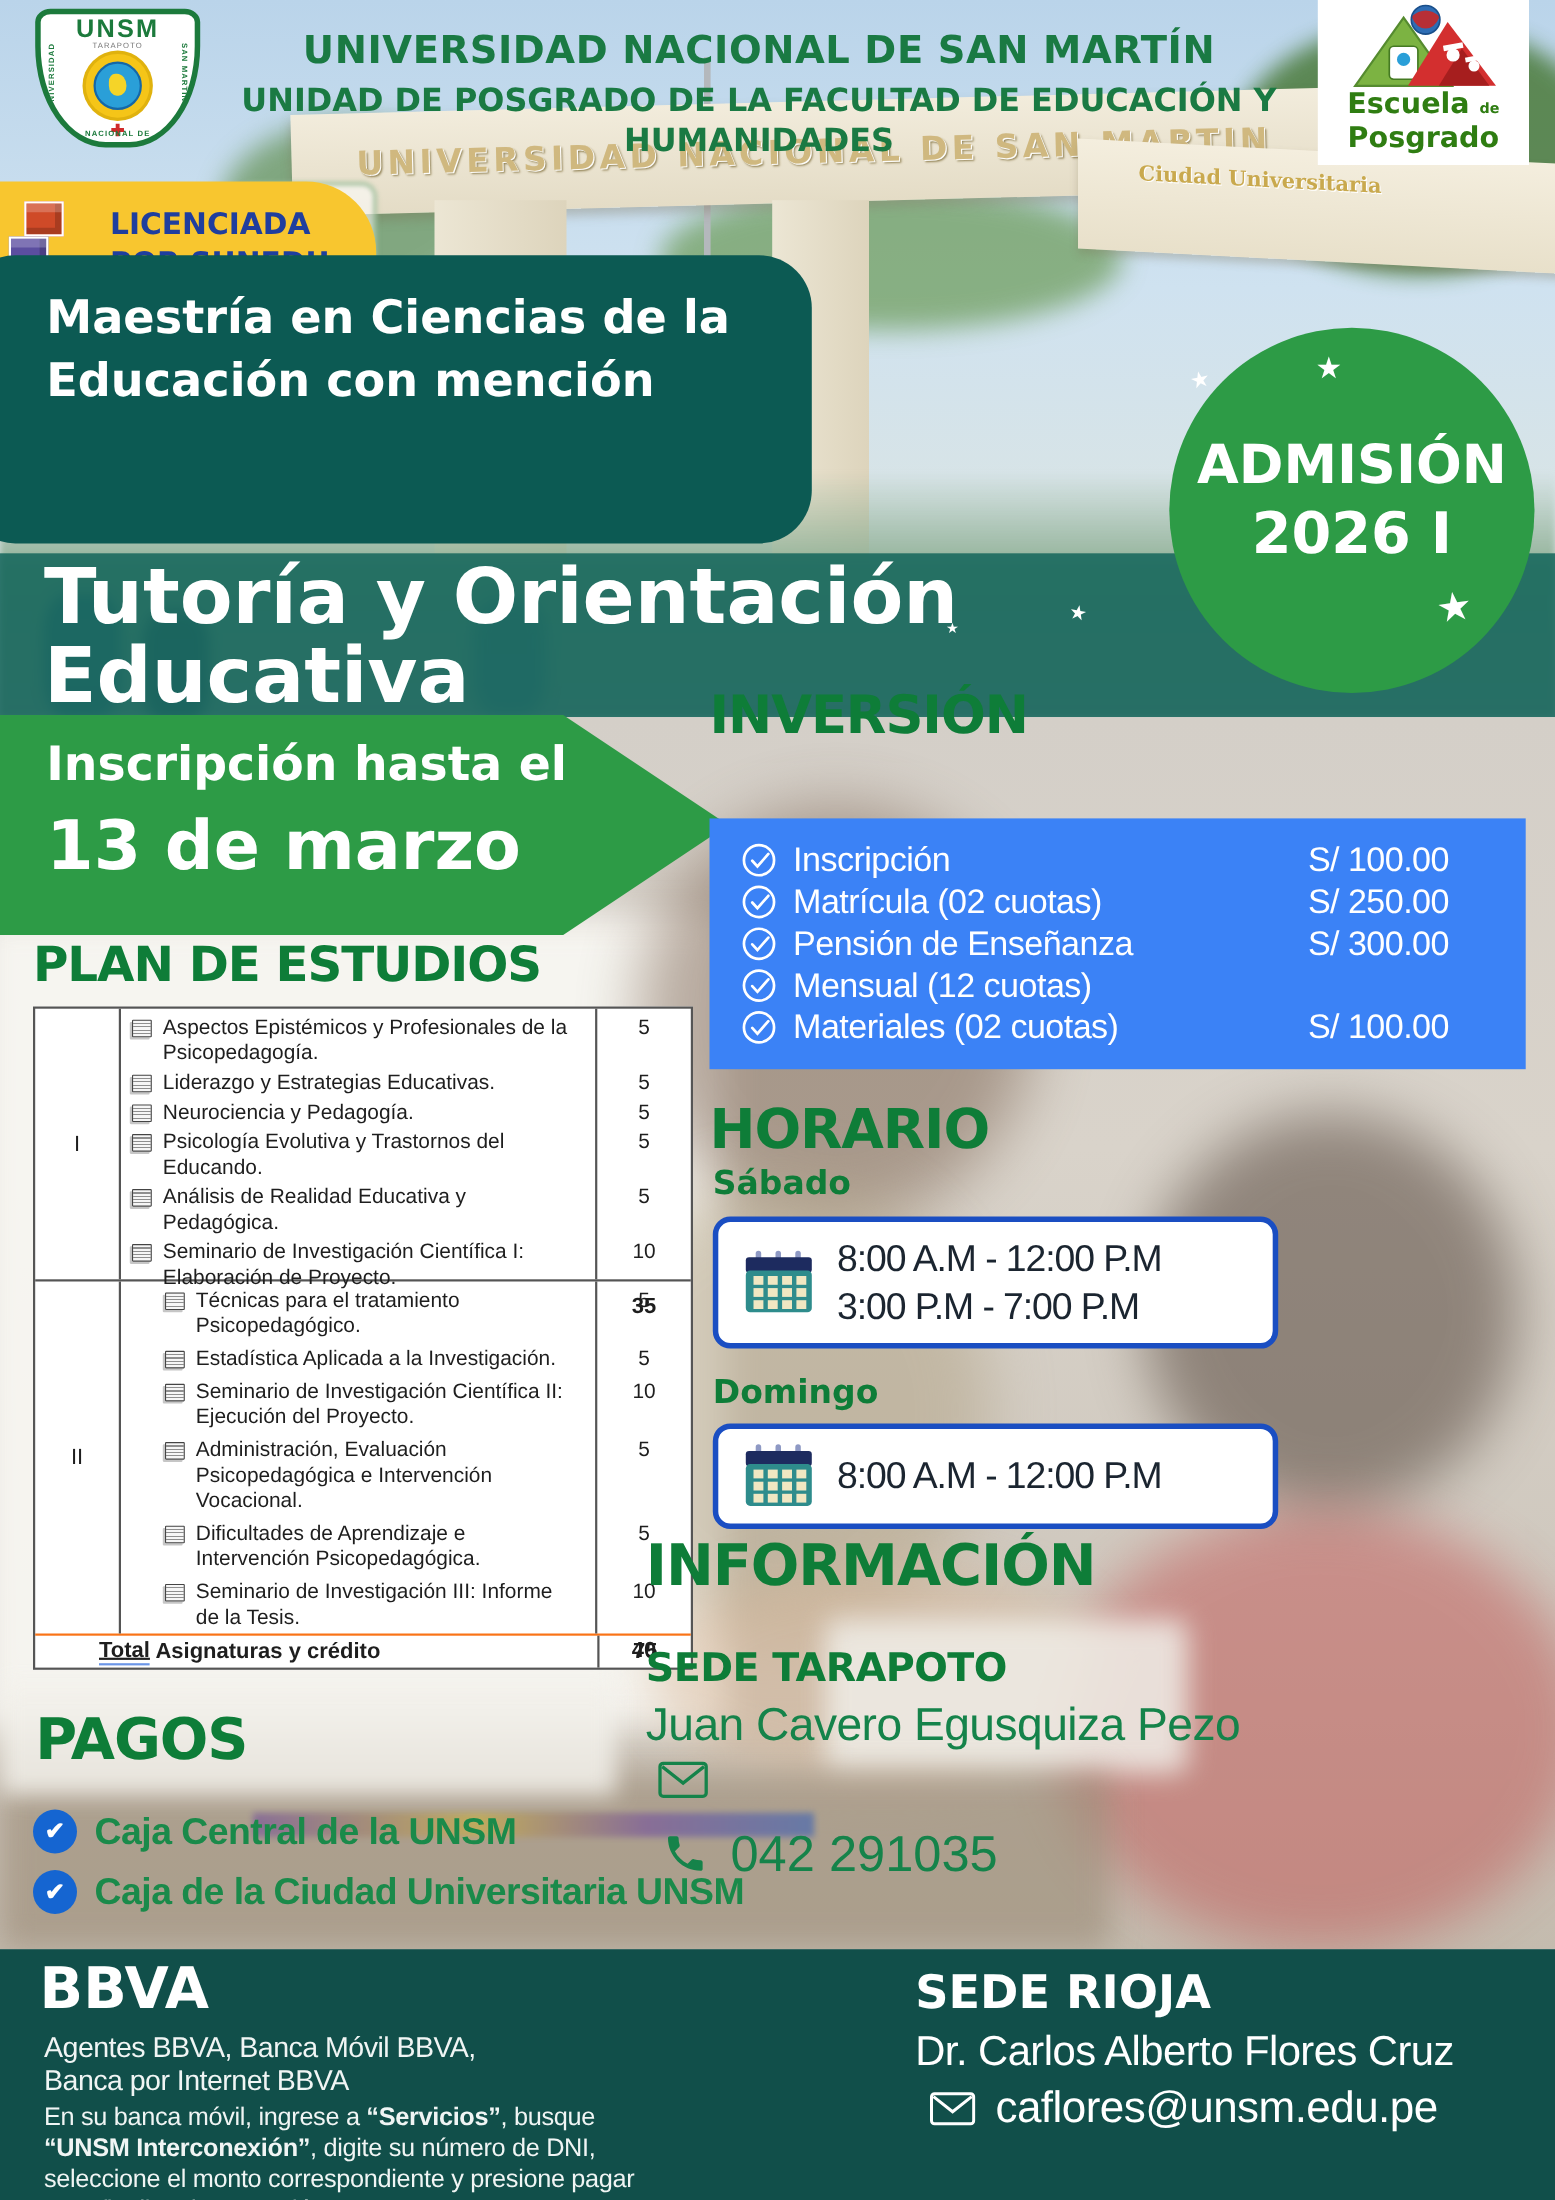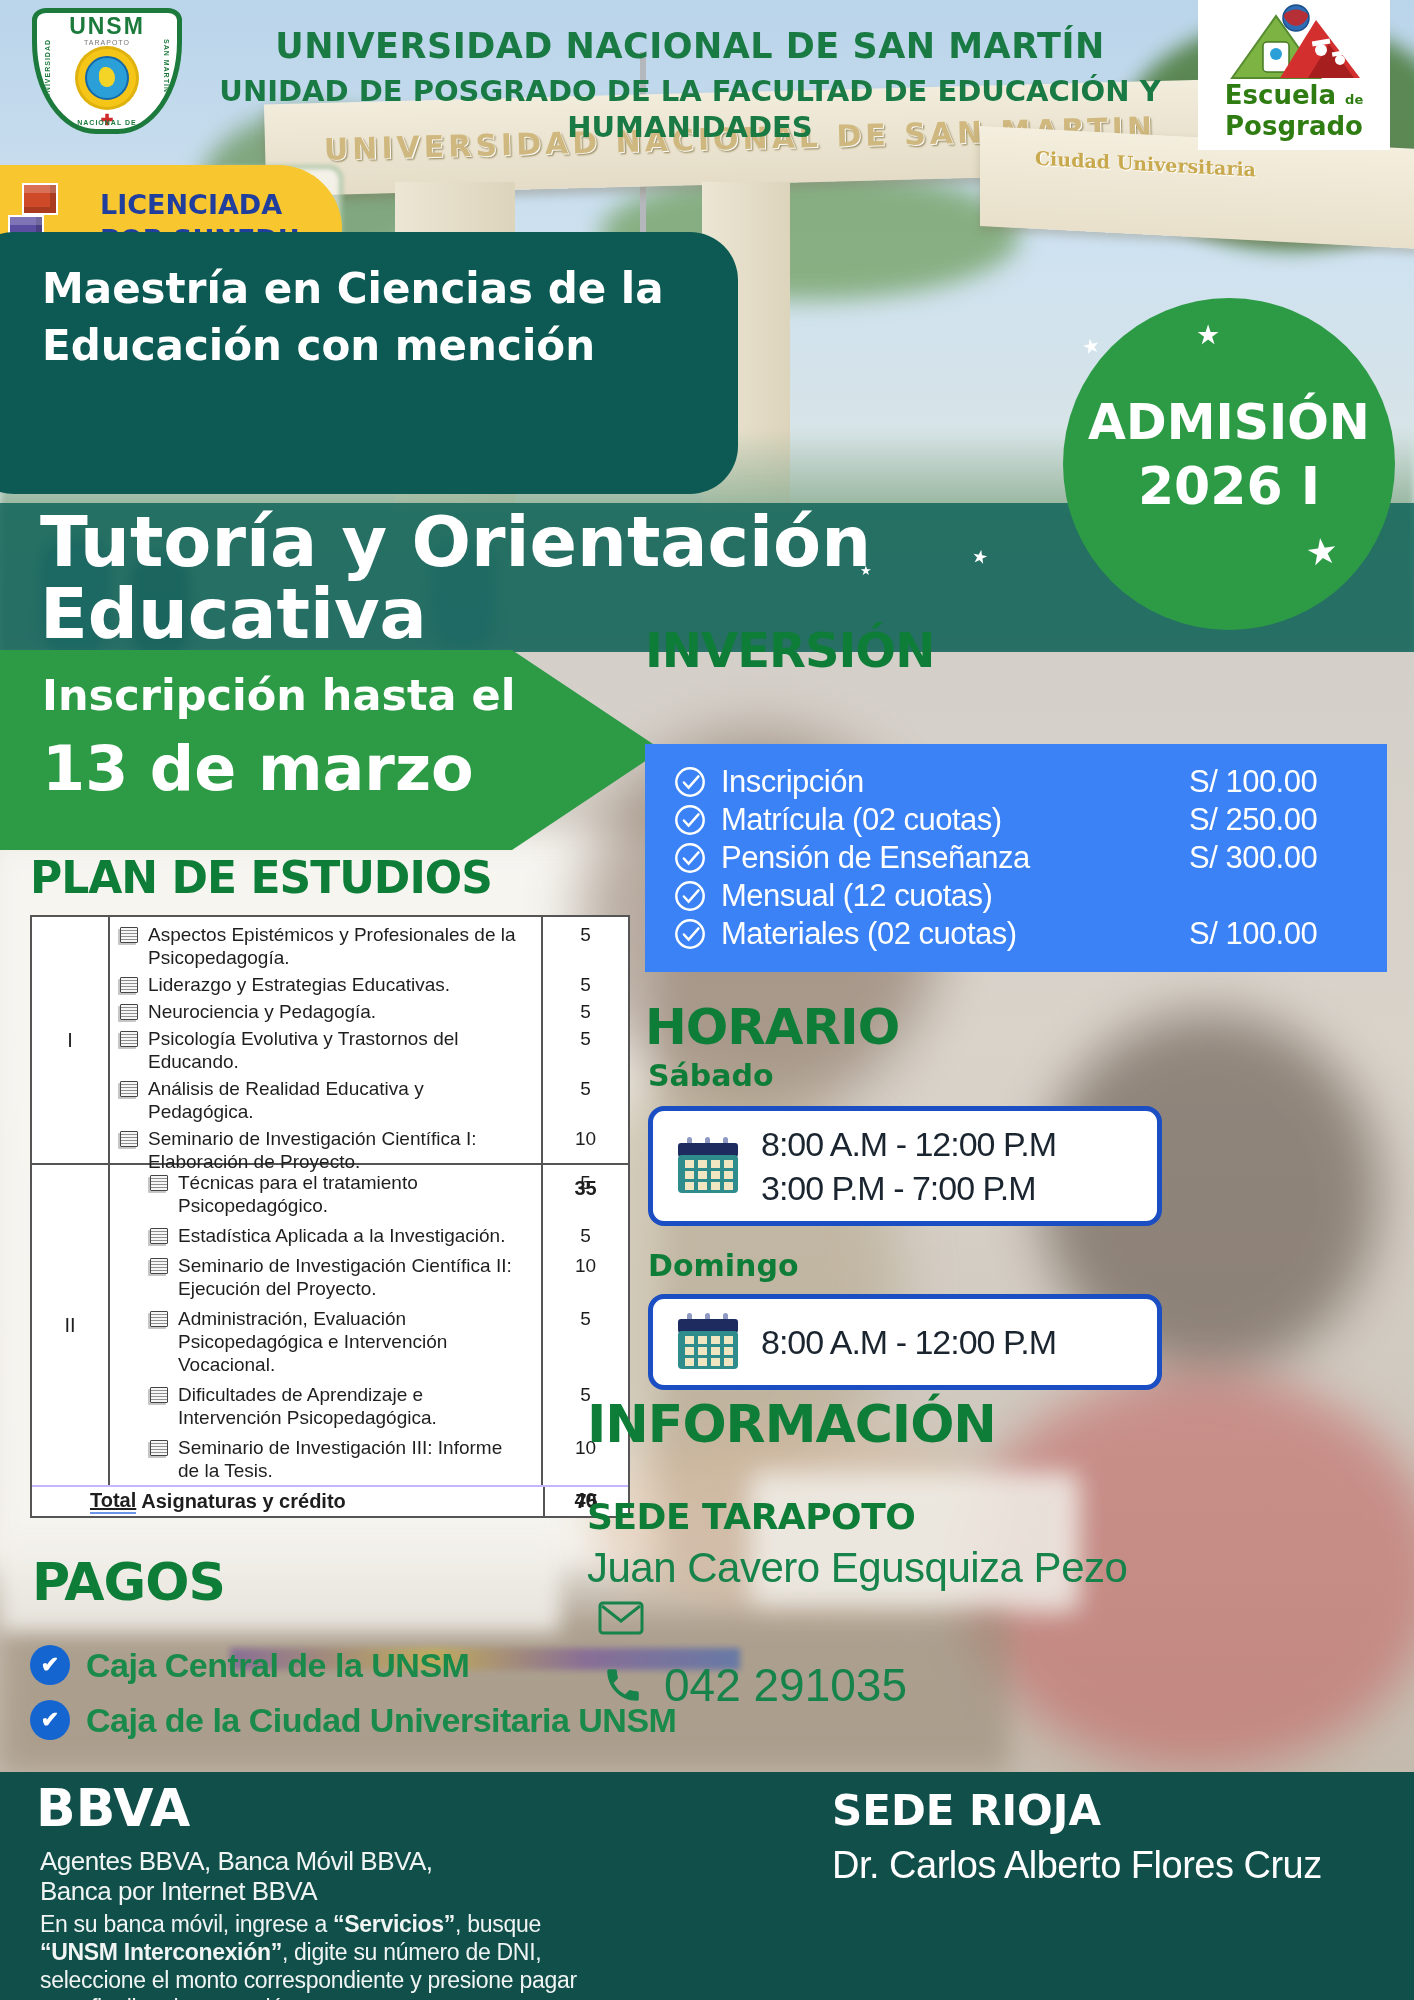--- a/index.html
+++ b/index.html
@@ -106,21 +106,21 @@
   .course{display:flex;align-items:flex-start;}
   .cycle1 .course{padding-left:10px;}
   .cycle2 .course{padding-left:40px;}
   .bi{width:16px;height:14px;flex:none;margin:4px 10px 0 0;border:1px solid #444;border-radius:1px;
       background:repeating-linear-gradient(180deg,#f6f6f6 0 2px,#8f8f8f 2px 3px);box-shadow:-2px 2px 0 #c6c6c6;}
   .cname{flex:1;padding-right:12px;}
   .cycle2 .cname{padding-right:24px;}
   .ccredit{width:85px;flex:none;text-align:center;}
   .subtotal{margin-top:auto;display:flex;justify-content:flex-end;padding-bottom:3px;}
   .subval{width:85px;text-align:center;font-weight:bold;font-size:20px;}
-  .total-row{display:flex;border-top:2px solid #c4b5fd;height:29px;align-items:stretch;}
+  .total-row{display:flex;border-top:2px solid #f97316;height:29px;align-items:stretch;}
   .tlabel{flex:1;padding-left:58px;font-weight:bold;font-size:20px;display:flex;align-items:center;}
   .tl-b{text-decoration:underline;border-bottom:2px solid #6b96e8;margin-right:5px;}
   .tval{width:85px;border-left:2px solid #555;box-sizing:border-box;display:flex;align-items:center;
         justify-content:center;font-weight:bold;font-size:20px;}
   
   .day-label{position:absolute;font-family:"DejaVu Sans",sans-serif;font-weight:bold;font-size:30px;color:#0e7d38;}
   .time-box{position:absolute;left:648px;width:514px;background:#fff;border:5px solid #1a4ec2;border-radius:16px;
             box-sizing:border-box;display:flex;align-items:center;padding-left:22px;}
   .times{margin-left:20px;font-size:34px;color:#1b2530;letter-spacing:-1px;line-height:44px;white-space:nowrap;}
   
@@ -484,16 +484,23 @@
       <span>Agentes BBVA, Banca Móvil BBVA,</span><br>
       <span>Banca por Internet BBVA</span>
     </div>
     <div class="instr">
       <span>En su banca móvil, ingrese a </span><b>“Servicios”</b><span>, busque </span><b>“UNSM Interconexión”</b><span>, digite su número de DNI, seleccione el monto correspondiente y presione pagar para finalizar la operación.</span>
     </div>
 
     <div class="f-sede">SEDE RIOJA</div>
     <div class="f-name">Dr. Carlos Alberto Flores Cruz</div>
 
+    <div class="contact-row" style="left:845px;top:122px;">
+      <svg width="42" height="34" viewBox="0 0 46 36">
+        <rect x="2" y="3" width="42" height="30" rx="3" fill="none" stroke="#ffffff" stroke-width="3"></rect>
+        <path d="M4 6 L23 21 L42 6" fill="none" stroke="#ffffff" stroke-width="3"></path>
+      </svg>
+      <span style="margin-left:18px;font-size:40px;color:#fff;letter-spacing:-.5px;">caflores@unsm.edu.pe</span>
+    </div>
 
   </div>
 
 </div>
 
 </body></html>

